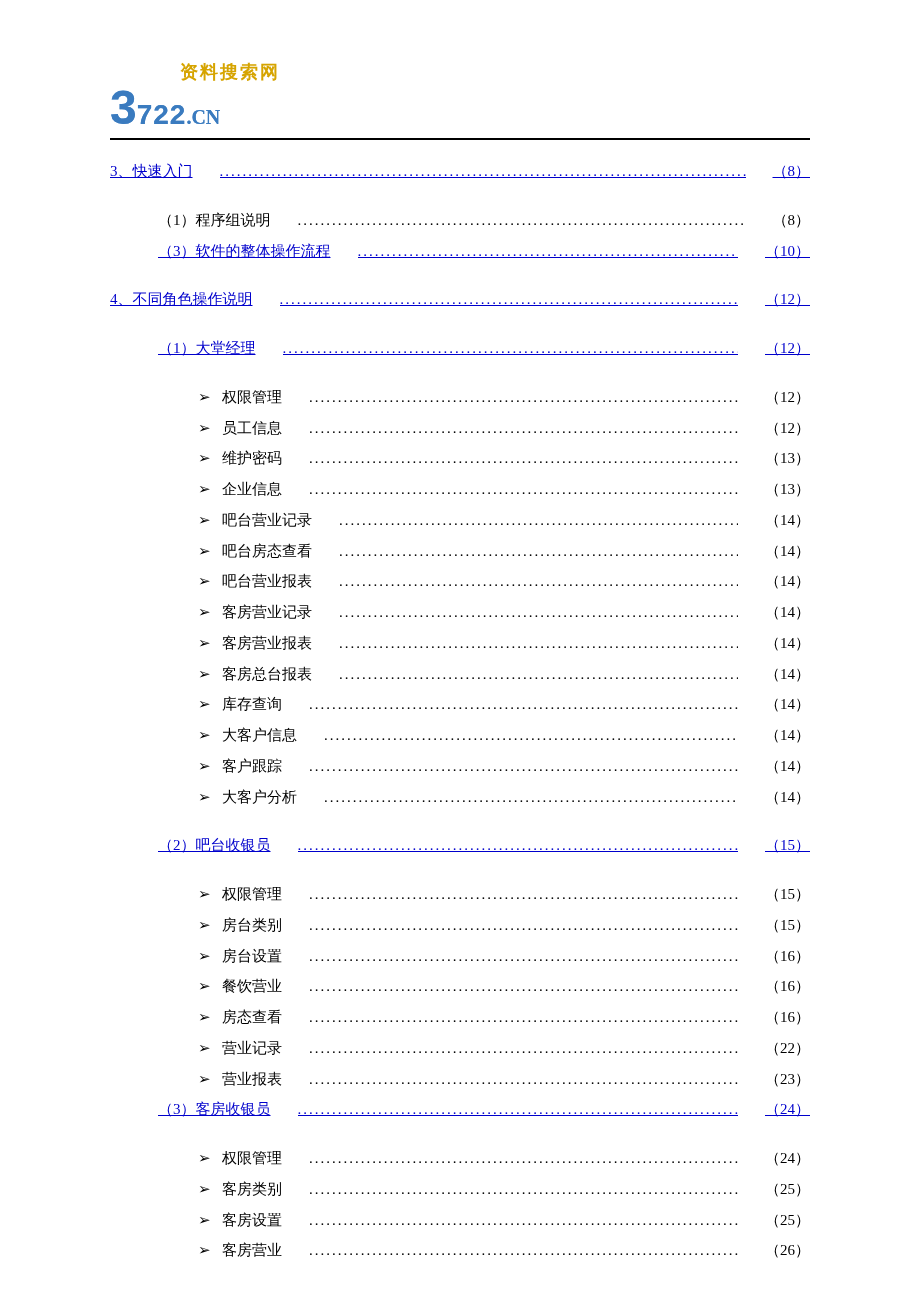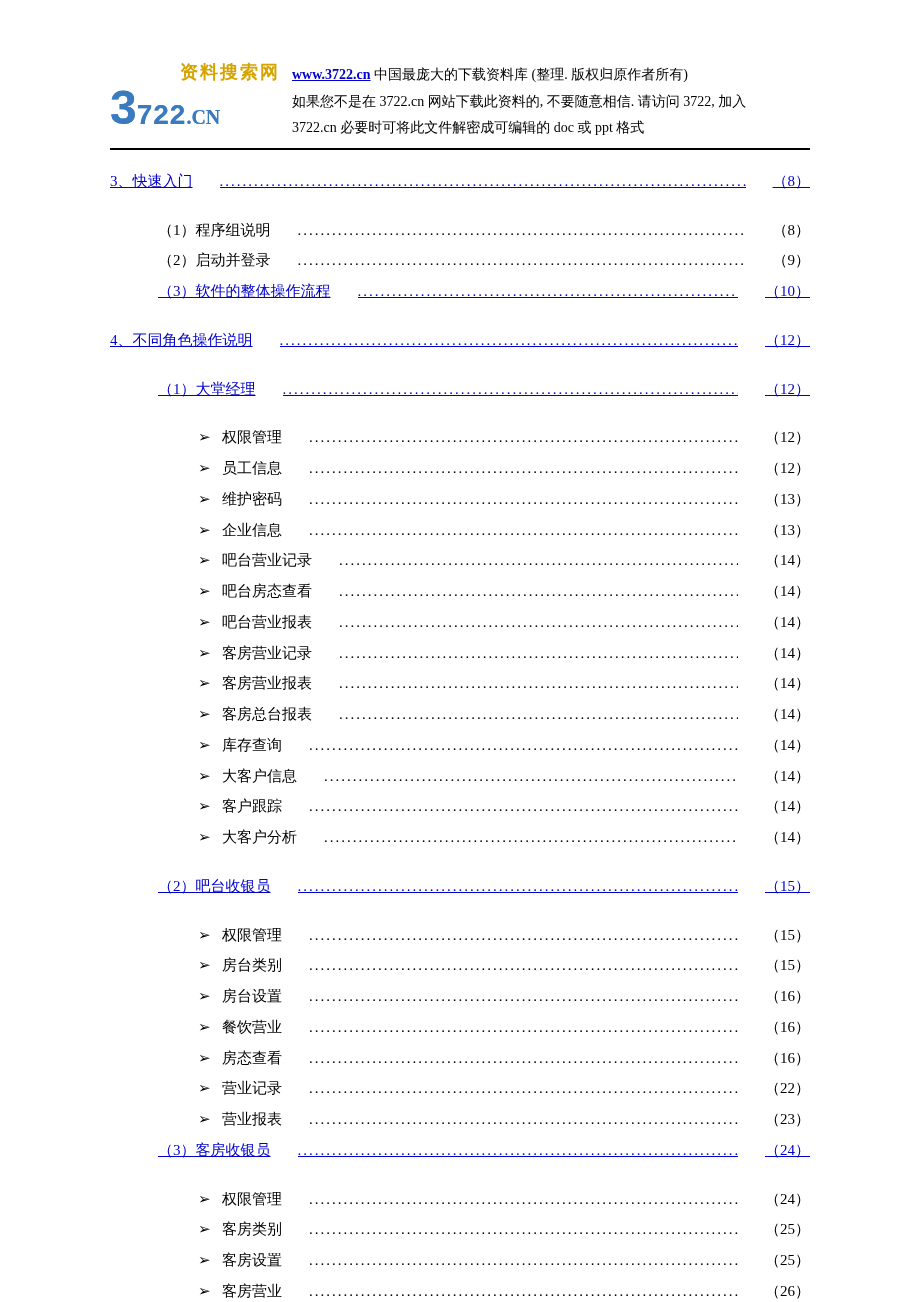--- a/index.html
+++ b/index.html
@@ -35,49 +35,37 @@
 
   <div class="header">
     <div class="logo-box">
       <div class="logo-top">资料搜索网</div>
       <div class="logo-main">
         <span class="logo-3">3</span>
         <span class="logo-722">722</span>
         <span class="logo-cn">.CN</span>
       </div>
     </div>
-    <div class="hdr-text">
-      <div>
-        <a class="hdr-link">www.3722.cn</a><span> 中国最庞大的下载资料库 (整理. 版权归原作者所有)</span>
-      </div>
-      <div>如果您不是在 3722.cn 网站下载此资料的, 不要随意相信. 请访问 3722, 加入</div>
-      <div>3722.cn 必要时可将此文件解密成可编辑的 doc 或 ppt 格式</div>
-    </div>
   </div>
 
   <hr class="rule">
 
   <div class="toc" id="toc">
       <div class="tline ind0">
         <a class="ttxt lnk" href="#">3、快速入门</a>
         <span class="dots lnk"></span>
         <span class="tpg lnk">（8）</span>
       </div>
       <div class="gap"></div>
       <div class="tline ind1">
         <span class="ttxt">（1）程序组说明</span>
         <span class="dots"></span>
         <span class="tpg">（8）</span>
       </div>
       <div class="tline ind1">
-        <span class="ttxt">（2）启动并登录</span>
-        <span class="dots"></span>
-        <span class="tpg">（9）</span>
-      </div>
-      <div class="tline ind1">
         <a class="ttxt lnk" href="#">（3）软件的整体操作流程</a>
         <span class="dots lnk"></span>
         <span class="tpg lnk">（10）</span>
       </div>
       <div class="gap"></div>
       <div class="tline ind0">
         <a class="ttxt lnk" href="#">4、不同角色操作说明</a>
         <span class="dots lnk"></span>
         <span class="tpg lnk">（12）</span>
       </div>

